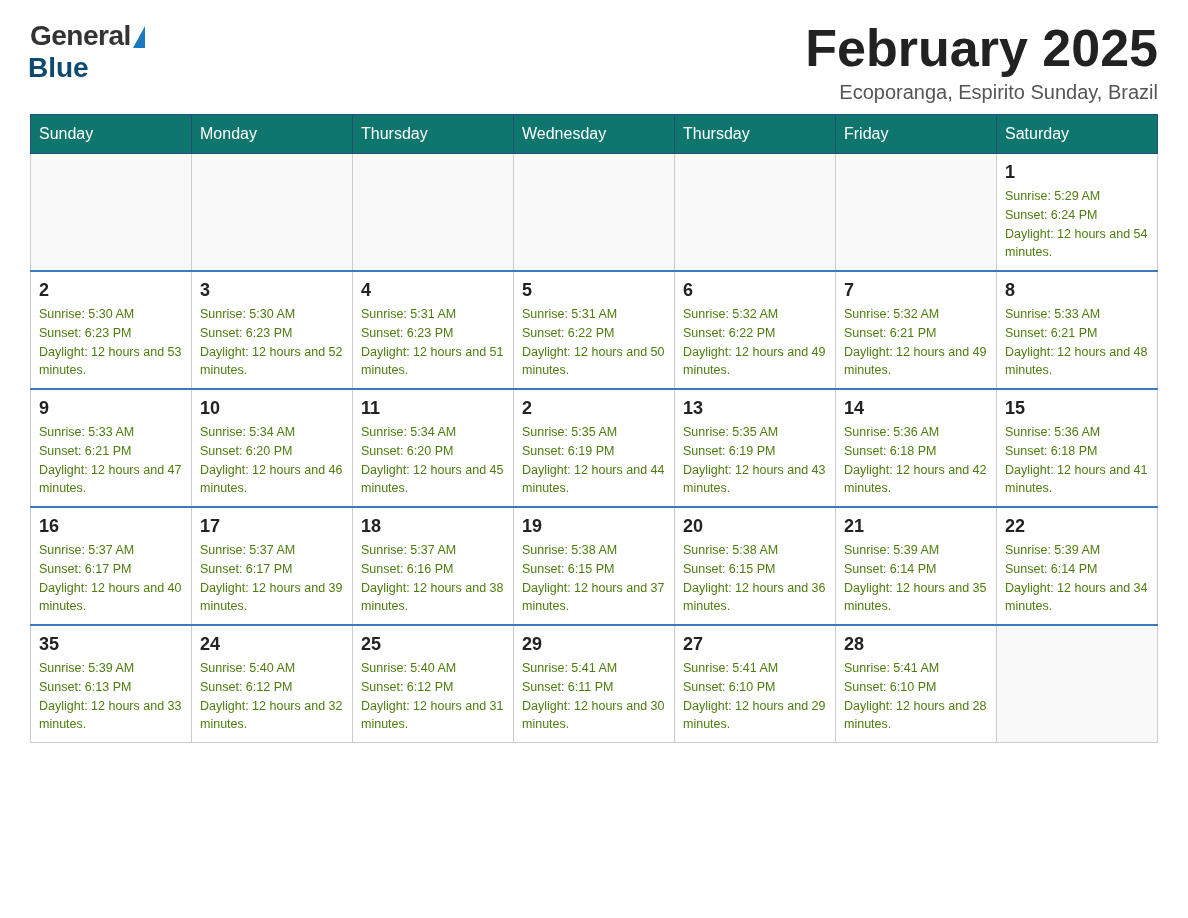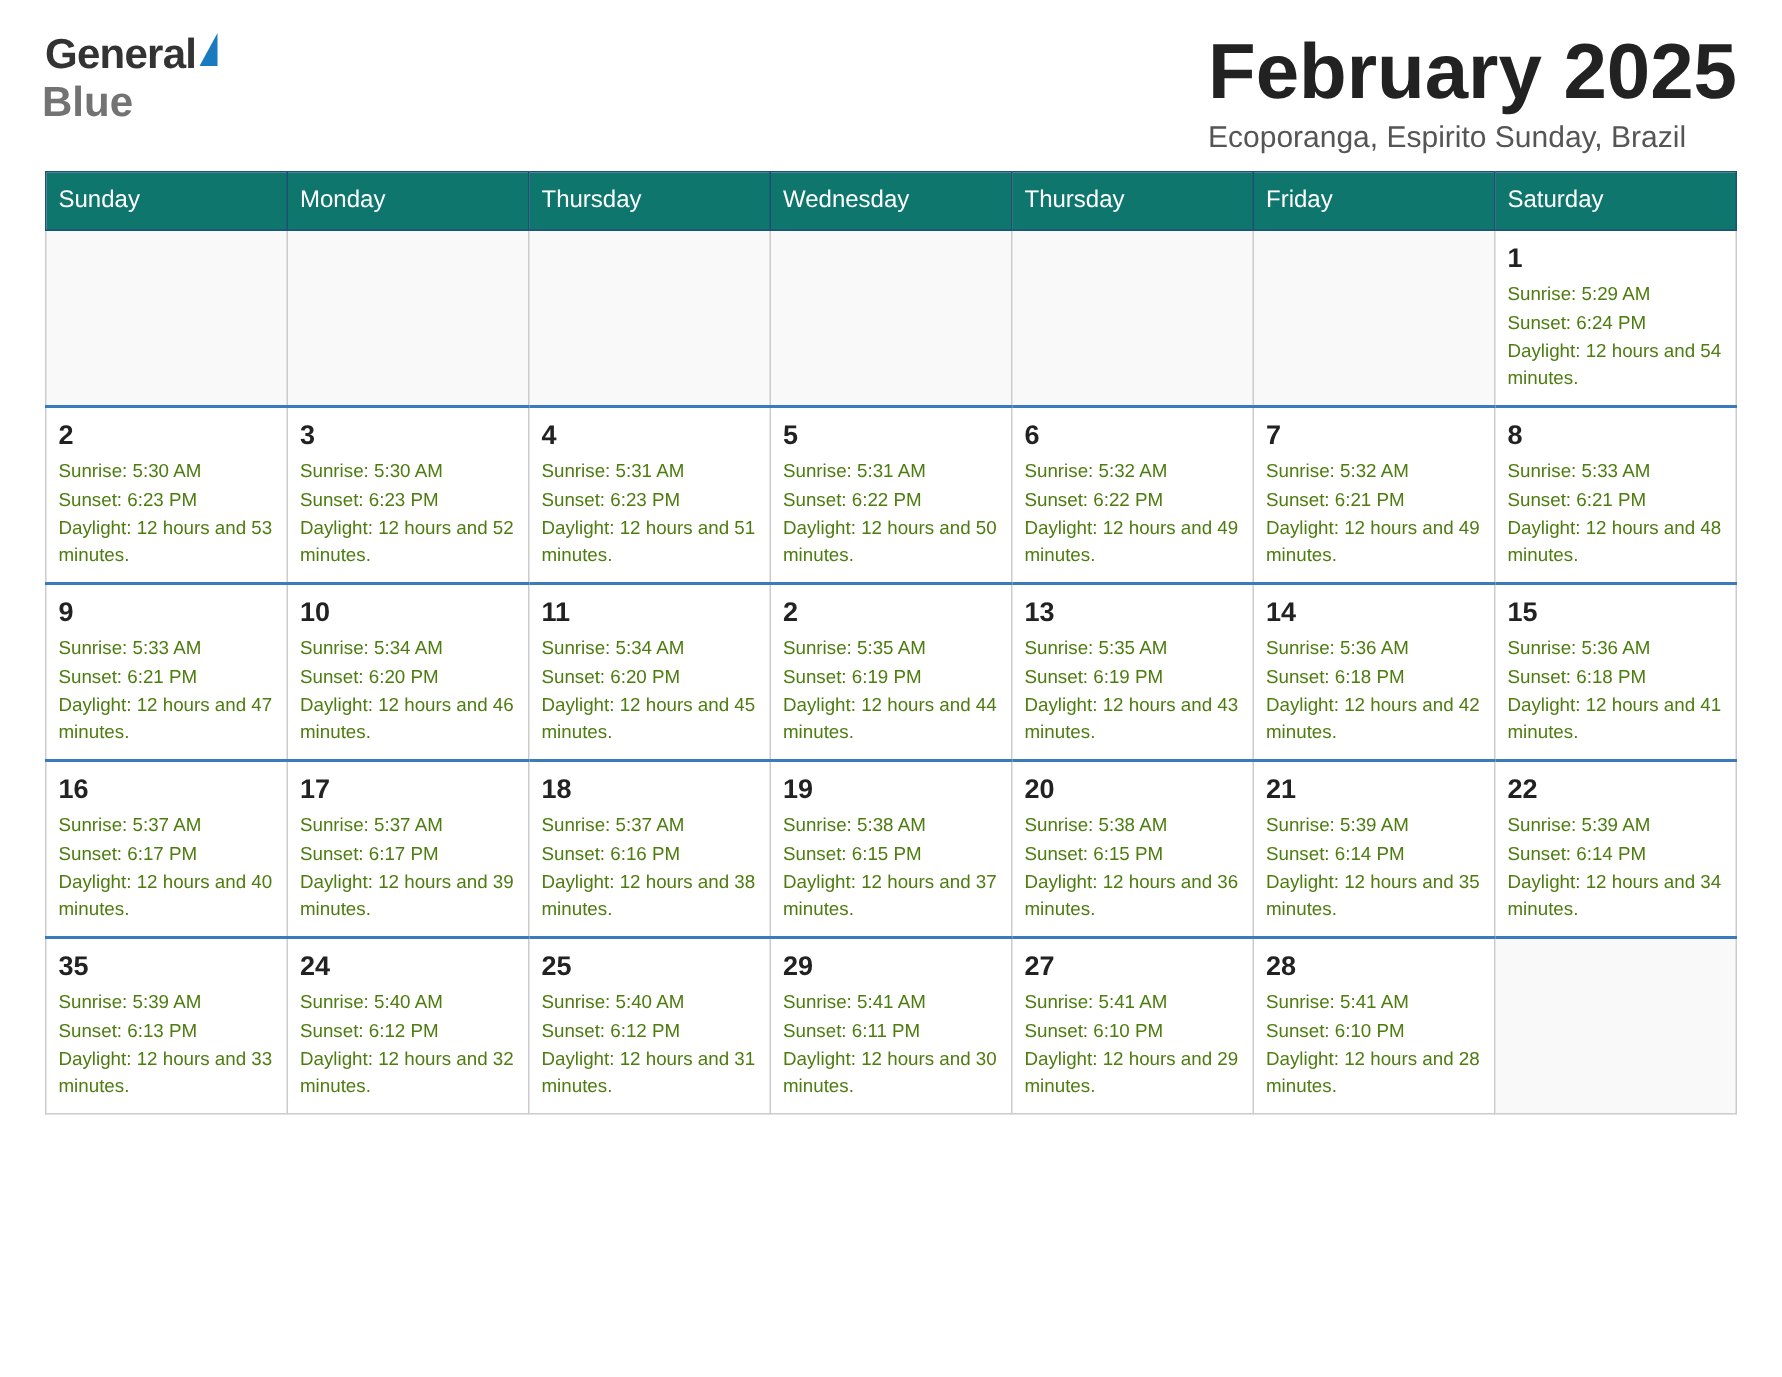--- a/index.html
+++ b/index.html
@@ -16,44 +16,44 @@
       align-items: flex-start;
       margin-bottom: 10px;
     }
     .logo {
       display: flex;
       flex-direction: column;
       align-items: flex-start;
     }
     .logo-top {
       display: flex;
-      align-items: flex-start;
+      align-items: center;
     }
     .logo-general {
       font-size: 28px;
       font-weight: bold;
       color: #333;
       letter-spacing: -0.5px;
     }
     .logo-triangle {
       width: 0;
       height: 0;
       border-left: 12px solid transparent;
       border-bottom: 22px solid #1a7abf;
       margin-left: 2px;
       margin-top: 2px;
     }
     .logo-blue {
       font-size: 28px;
       font-weight: bold;
-      color: #737373;
+      color: #0c4a6e;
       margin-left: -2px;
     }
     .title-area {
-      text-align: left;
+      text-align: right;
     }
     .month-title {
       font-size: 52px;
       font-weight: bold;
       color: #222;
       line-height: 1.1;
     }
     .subtitle {
       font-size: 20px;
       color: #555;

